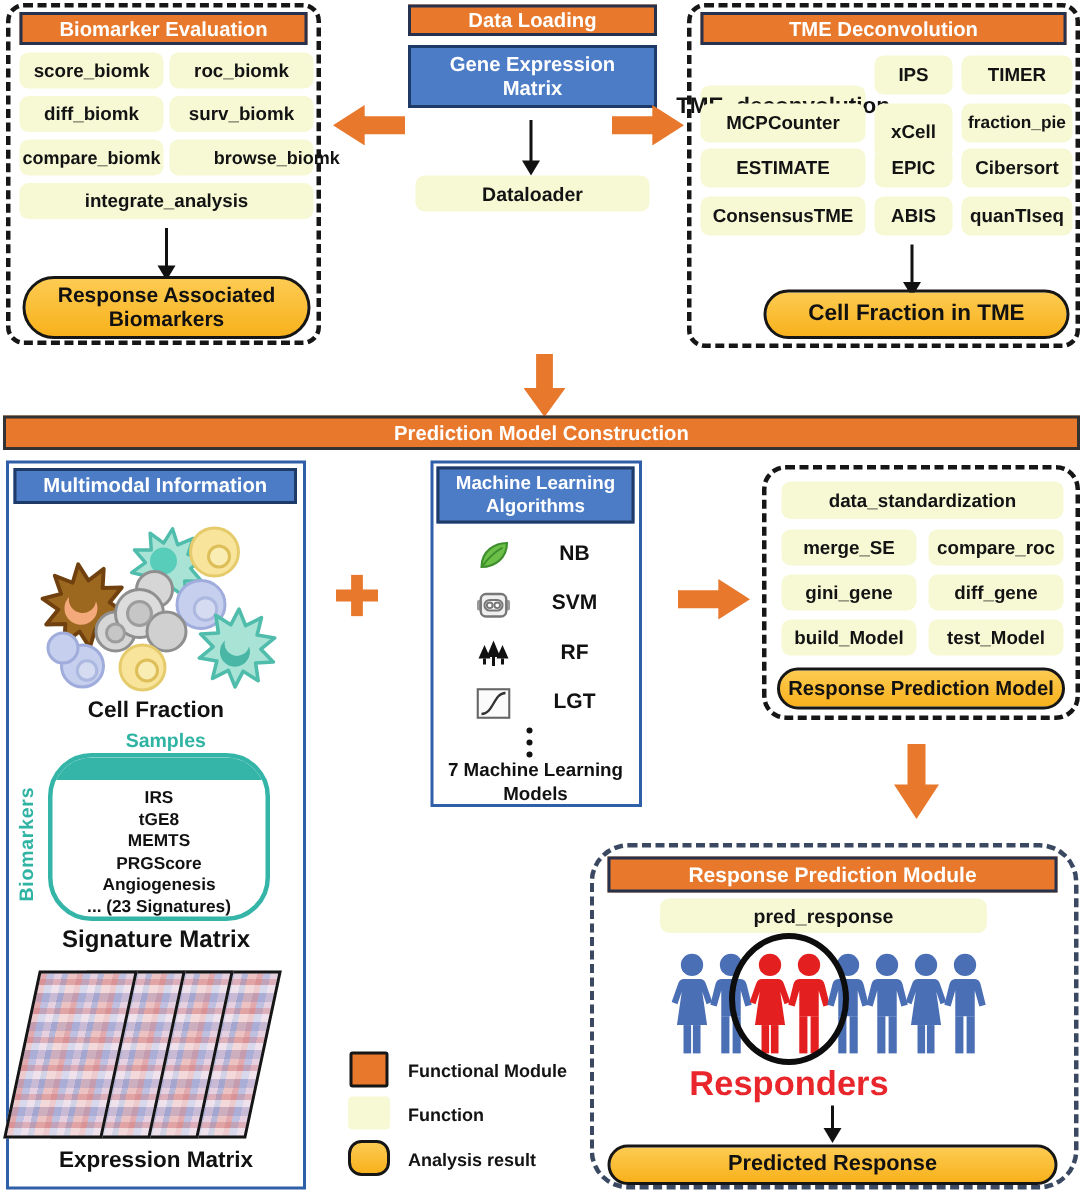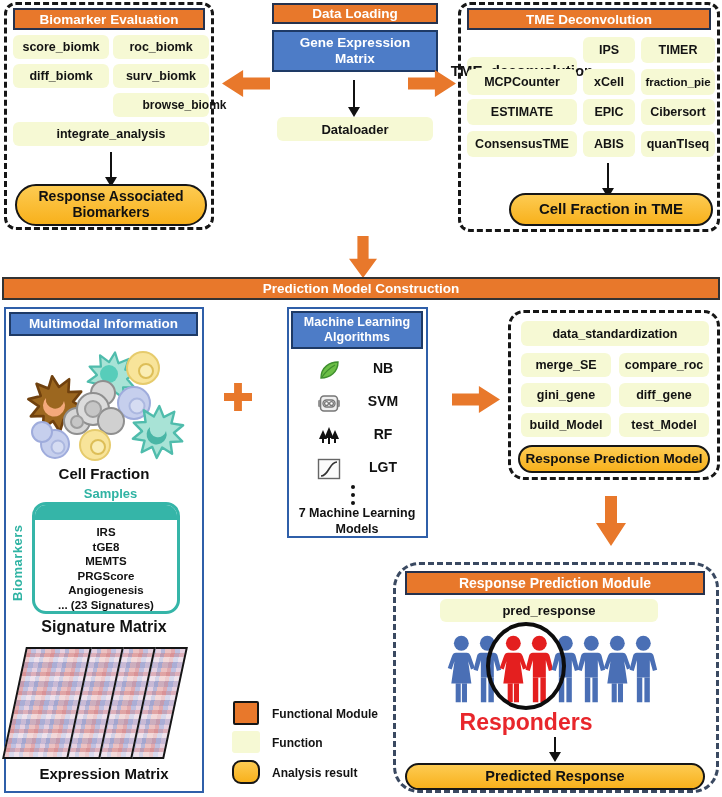--- a/index.html
+++ b/index.html
@@ -83,41 +83,42 @@
 <body>
 
 <div class="canvas">
 
   <div class="dashed-black" style="left:4px;top:2px;width:210px;height:228px;">
     <div class="hdr" style="left:6px;top:3px;width:192px;height:22px;">Biomarker Evaluation</div>
     <div class="fn" style="left:6px;top:30px;width:96px;height:24px;">score_biomk</div>
     <div class="fn" style="left:106px;top:30px;width:96px;height:24px;">roc_biomk</div>
     <div class="fn" style="left:6px;top:59px;width:96px;height:24px;text-align:center;">diff_biomk</div>
     <div class="fn" style="left:106px;top:59px;width:96px;height:24px;">surv_biomk</div>
+    <div class="fn" style="left:6px;top:88px;width:96px;height:24px;font-size:12px;">compare_biomk</div>
     <div class="fn" style="left:106px;top:88px;width:96px;height:24px;font-size:12px;padding-left:47px;">browse_biomk</div>
     <div class="fn" style="left:6px;top:117px;width:196px;height:24px;">integrate_analysis</div>
     <div class="tarrow" style="left:103px;top:147px;height:26px;"></div>
     <div class="pill" style="left:8px;top:179px;width:192px;height:42px;font-size:14px;">Response Associated Biomarkers</div>
   </div>
 
   <div class="hdr" style="left:272px;top:3px;width:166px;height:21px;">Data Loading</div>
   <div class="bluehdr" style="left:272px;top:30px;width:166px;height:42px;font-size:13.5px;padding:0 14px;">Gene Expression Matrix</div>
   <div class="tarrow" style="left:353px;top:80px;height:28px;"></div>
   <div class="fn" style="left:277px;top:117px;width:156px;height:24px;font-size:13px;">Dataloader</div>
 
   <div class="oarrow a-left" style="left:222px;top:70px;width:48px;height:27px;"></div>
   <div class="oarrow a-right" style="left:408px;top:70px;width:48px;height:27px;"></div>
 
   <div class="dashed-black" style="left:458px;top:2px;width:262px;height:230px;">
     <div class="hdr" style="left:6px;top:3px;width:244px;height:22px;">TME Deconvolution</div>
     <div class="fn" style="left:6px;top:32px;width:110px;height:26px;font-size:15px;margin-top:20px;">TME_deconvolution</div>
     <div class="fn" style="left:122px;top:32px;width:52px;height:26px;">IPS</div>
     <div class="fn" style="left:180px;top:32px;width:74px;height:26px;">TIMER</div>
     <div class="fn" style="left:6px;top:64px;width:110px;height:26px;">MCPCounter</div>
-    <div class="fn" style="left:122px;top:64px;width:52px;height:26px;">xCell</div>
+    <div class="fn" style="left:122px;top:64px;width:52px;height:37px;">xCell</div>
     <div class="fn" style="left:180px;top:64px;width:74px;height:26px;font-size:11.5px;">fraction_pie</div>
     <div class="fn" style="left:6px;top:94px;width:110px;height:26px;">ESTIMATE</div>
     <div class="fn" style="left:122px;top:94px;width:52px;height:26px;">EPIC</div>
     <div class="fn" style="left:180px;top:94px;width:74px;height:26px;">Cibersort</div>
     <div class="fn" style="left:6px;top:126px;width:110px;height:26px;">ConsensusTME</div>
     <div class="fn" style="left:122px;top:126px;width:52px;height:26px;">ABIS</div>
     <div class="fn" style="left:180px;top:126px;width:74px;height:26px;">quanTIseq</div>
     <div class="tarrow" style="left:146px;top:158px;height:26px;"></div>
     <div class="pill" style="left:48px;top:188px;width:204px;height:33px;font-size:15px;">Cell Fraction in TME</div>
   </div>
@@ -169,21 +170,21 @@
       <g>
         <circle cx="40" cy="103" r="14" fill="#C6CFED" stroke="#9FACDC" stroke-width="2"></circle>
         <circle cx="43" cy="106" r="6.5" fill="#D5DCF2" stroke="#ACB8E0" stroke-width="2"></circle>
         <circle cx="27" cy="91" r="10" fill="#C6CFED" stroke="#9FACDC" stroke-width="2"></circle>
       </g>
     </svg>
 
     <div class="lbl-bold" style="left:0;top:156px;width:100%;font-size:15px;">Cell Fraction</div>
     <div class="lbl-bold teal" style="left:0;top:177px;width:100%;font-size:13px;">Samples</div>
 
-    <div class="sigbox" style="left:26px;top:193px;width:148px;height:112px;">
+    <div class="sigbox" style="left:26px;top:193px;width:148px;height:112px;border-radius:29px;">
       <div class="sigbar"></div>
       <div style="padding-top:5px;">
         <div class="sigline">IRS</div>
         <div class="sigline">tGE8</div>
         <div class="sigline">MEMTS</div>
         <div class="sigline">PRGScore</div>
         <div class="sigline">Angiogenesis</div>
         <div class="sigline">... (23 Signatures)</div>
       </div>
     </div>

